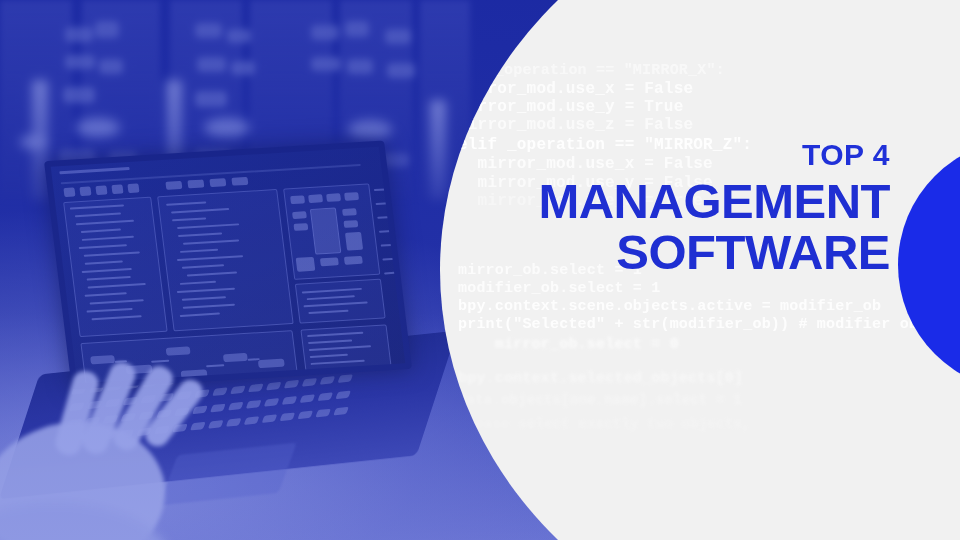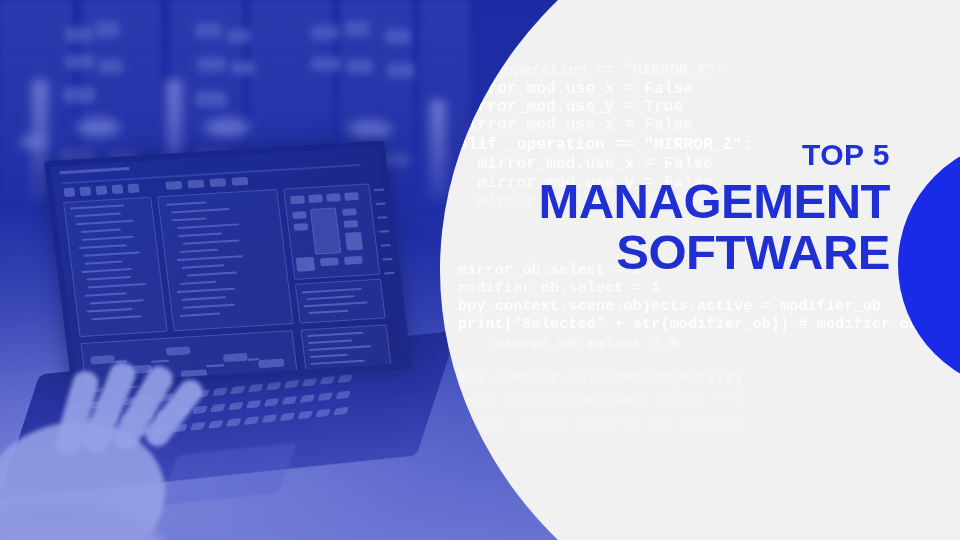--- a/index.html
+++ b/index.html
@@ -349,18 +349,18 @@
 
   <div class="panel">
     <div class="panel-inner">
       <div class="code" id="code-bg"><div style="top: 62px; font-size: 15px; opacity: 0.55; filter: blur(0.6px);">    _operation == "MIRROR_X":</div><div style="top: 80px; font-size: 16px; opacity: 0.85; filter: blur(0.6px);">mirror_mod.use_x = False</div><div style="top: 98px; font-size: 16px; opacity: 0.85; filter: blur(0.6px);">mirror_mod.use_y = True</div><div style="top: 116px; font-size: 16px; opacity: 0.7; filter: blur(0.6px);">mirror_mod.use_z = False</div><div style="top: 136px; font-size: 16px; opacity: 0.95; filter: blur(0.6px);">elif _operation == "MIRROR_Z":</div><div style="top: 155px; font-size: 16px; opacity: 0.8; filter: blur(0.6px);">  mirror_mod.use_x = False</div><div style="top: 174px; font-size: 16px; opacity: 0.7; filter: blur(0.6px);">  mirror_mod.use_y = False</div><div style="top: 192px; font-size: 16px; opacity: 0.38; filter: blur(0.6px);">  mirror_mod.use_z = True</div><div style="top: 262px; font-size: 15px; opacity: 0.75; filter: blur(0.6px);">mirror_ob.select = 1</div><div style="top: 280px; font-size: 15px; opacity: 0.8; filter: blur(0.6px);">modifier_ob.select = 1</div><div style="top: 298px; font-size: 15px; opacity: 0.9; filter: blur(0.6px);">bpy.context.scene.objects.active = modifier_ob</div><div style="top: 316px; font-size: 15px; opacity: 0.92; filter: blur(0.6px);">print("Selected" + str(modifier_ob)) # modifier ob is</div><div style="top: 336px; font-size: 15px; opacity: 0.72; filter: blur(1.5px);">    mirror_ob.select = 0</div><div style="top: 370px; font-size: 15px; opacity: 0.48; filter: blur(1.5px);">bpy.context.selected_objects[0]</div><div style="top: 392px; font-size: 14px; opacity: 0.3; filter: blur(1.5px);">data.objects[one.name].select = 1</div><div style="top: 416px; font-size: 14px; opacity: 0.22; filter: blur(1.5px);">please select exactly two objects,</div></div>
     </div>
   </div>
 
   <div class="circle"></div>
 
   <div class="headline">
-    <div class="kicker">TOP 5</div>
+    <div class="kicker">TOP 4</div>
     <div class="title1">MANAGEMENT</div>
     <div class="title2">SOFTWARE</div>
   </div>
 
 </div>
 
 </body></html>

